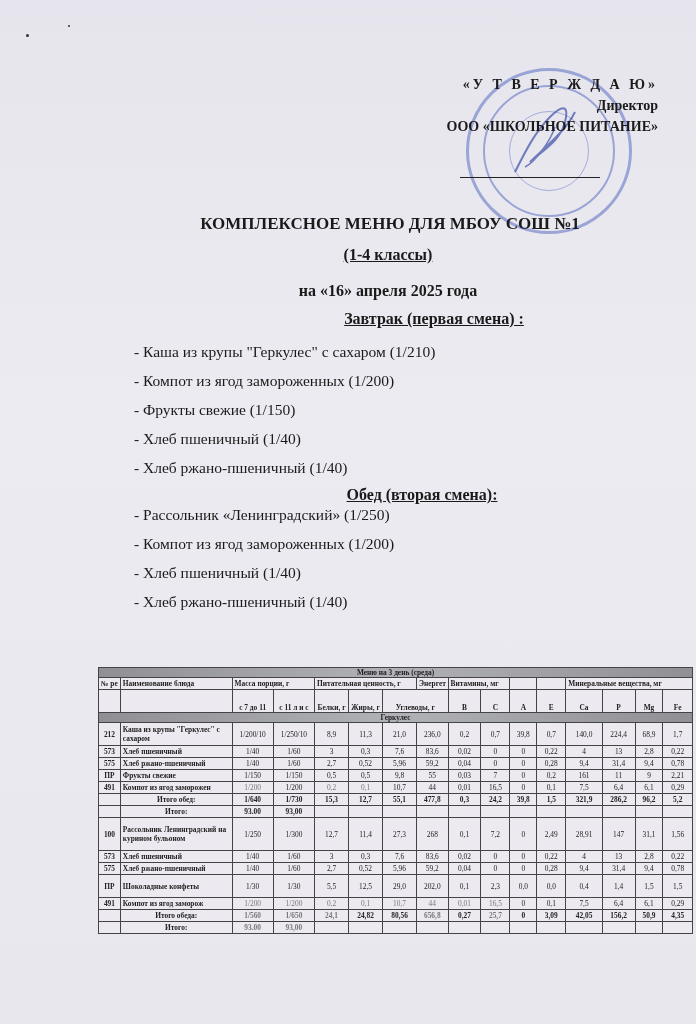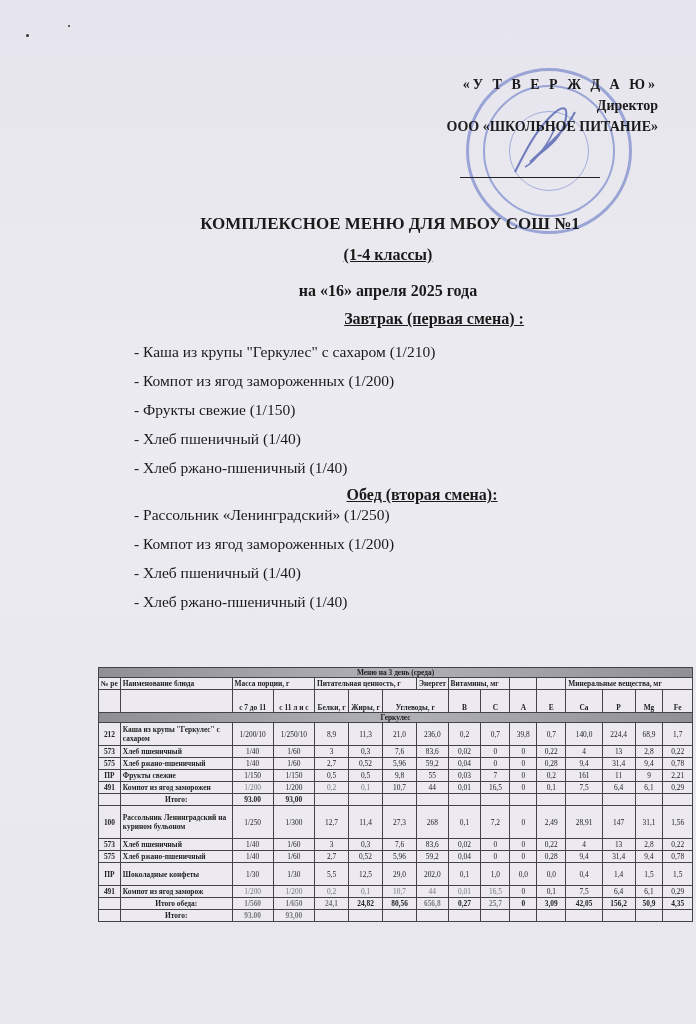--- a/index.html
+++ b/index.html
@@ -249,20 +249,38 @@
       <td>16,5</td>
       <td>0</td>
       <td>0,1</td>
       <td>7,5</td>
       <td>6,4</td>
       <td>6,1</td>
       <td>0,29</td>
     </tr>
     <tr class="total">
       <td></td>
+      <td class="right">Итого обед:</td>
+      <td>1/640</td>
+      <td>1/730</td>
+      <td>15,3</td>
+      <td>12,7</td>
+      <td>55,1</td>
+      <td>477,8</td>
+      <td>0,3</td>
+      <td>24,2</td>
+      <td>39,8</td>
+      <td>1,5</td>
+      <td>321,9</td>
+      <td>286,2</td>
+      <td>96,2</td>
+      <td>5,2</td>
+    </tr>
+    <tr class="total">
+      <td></td>
       <td class="right">Итого:</td>
       <td>93.00</td>
       <td>93,00</td>
       <td></td>
           <td></td>
           <td></td>
           <td></td>
       <td></td>
           <td></td>
           <td></td>
@@ -330,21 +348,21 @@
     <tr class="tall">
       <td class="num">ПР</td>
       <td class="name">Шоколадные конфеты</td>
       <td>1/30</td>
       <td>1/30</td>
       <td>5,5</td>
       <td>12,5</td>
       <td>29,0</td>
       <td>202,0</td>
       <td>0,1</td>
-      <td>1,0</td>
+      <td>2,3</td>
       <td>0,0</td>
       <td>0,0</td>
       <td>0,4</td>
       <td>1,4</td>
       <td>1,5</td>
       <td>1,5</td>
     </tr>
     <tr>
       <td class="num">491</td>
       <td class="name">Компот из ягод заморож</td>

